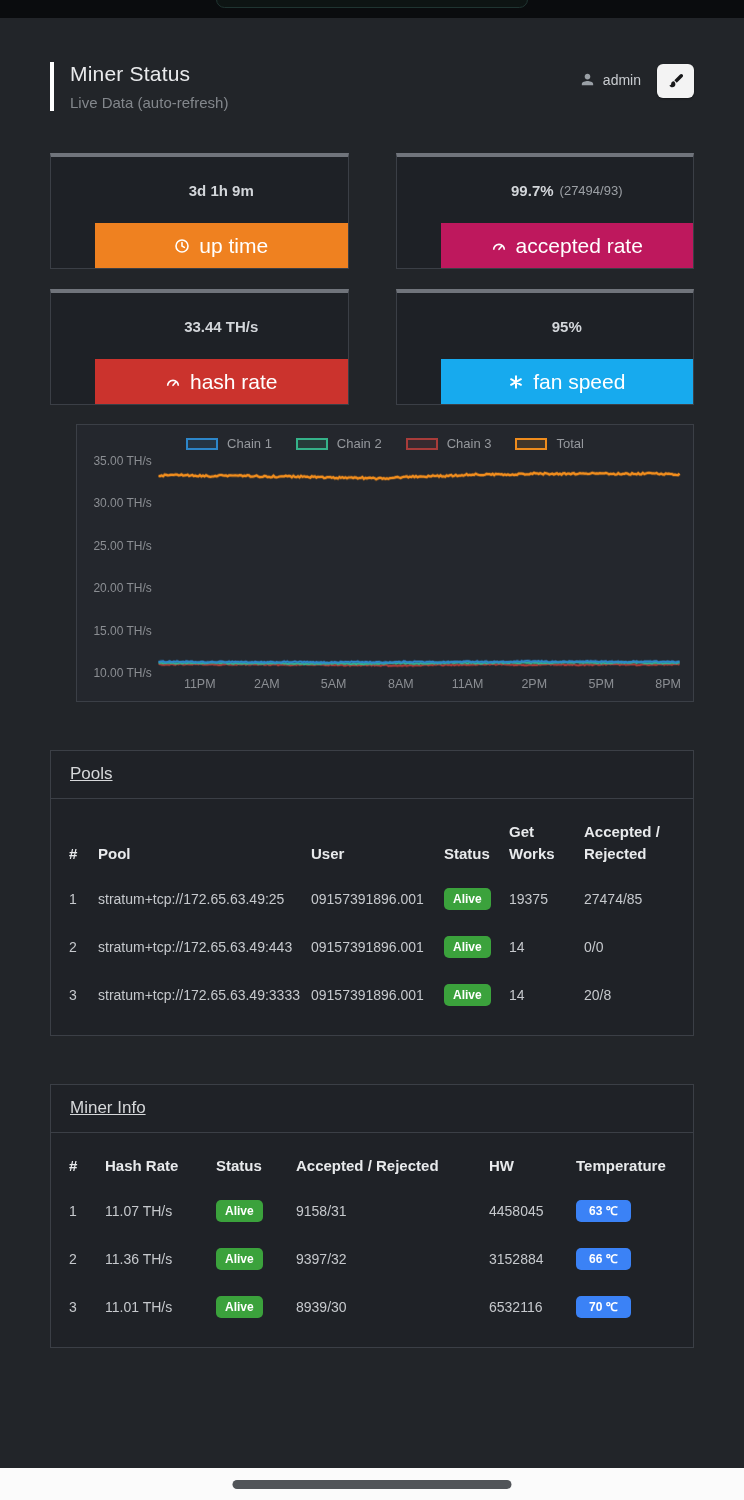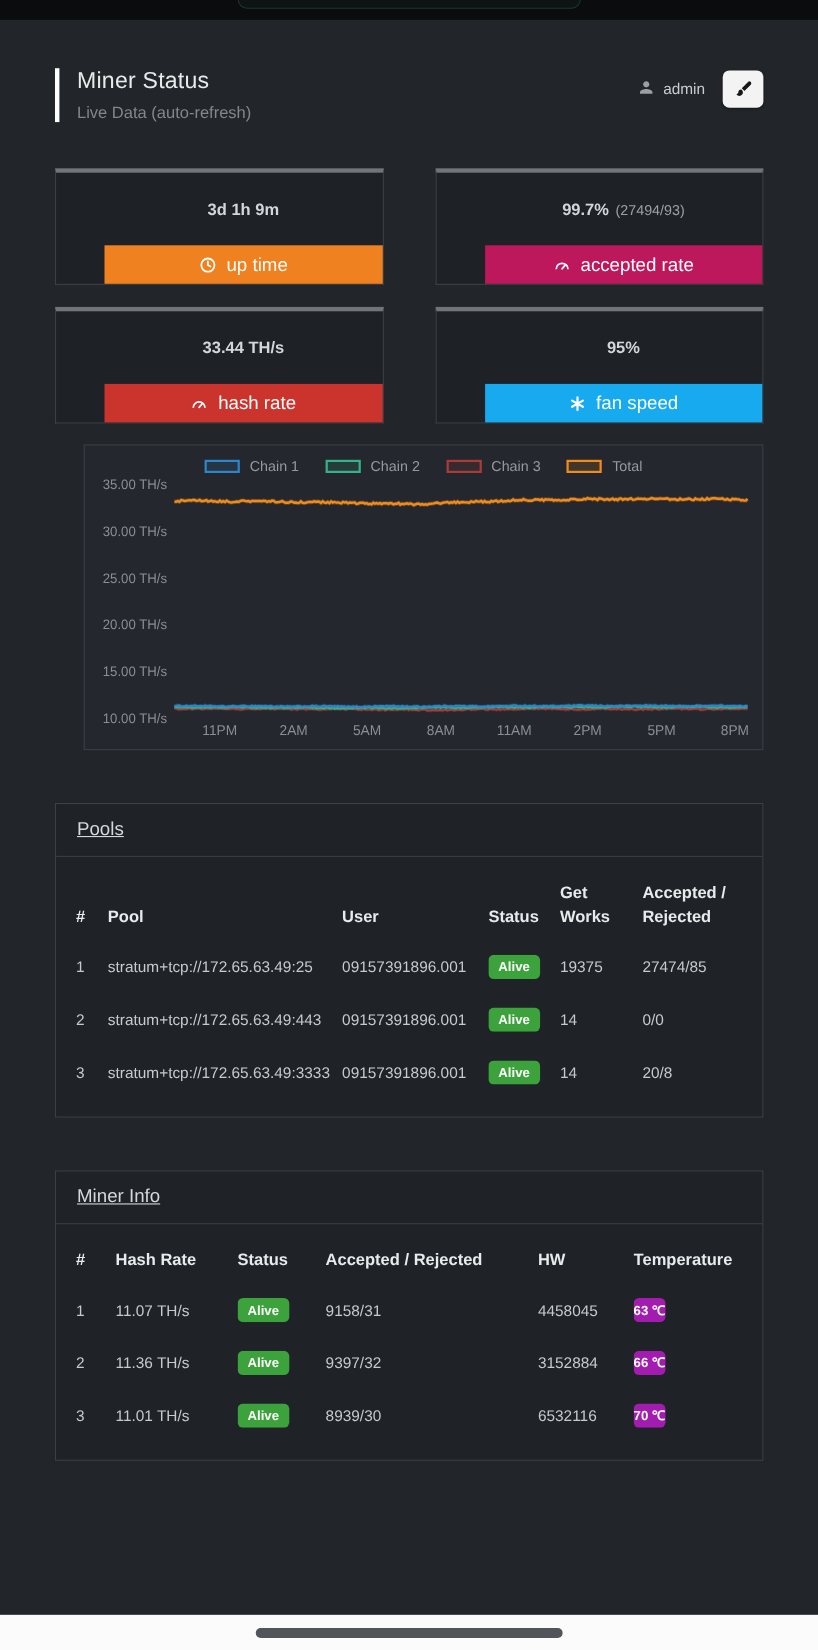--- a/index.html
+++ b/index.html
@@ -22,21 +22,21 @@
   .header-right { display:flex; align-items:flex-start; gap:16px; margin-top:2px; }
   .user-chip { display:flex; align-items:center; gap:7px; color:#c9ccd0; font-size:14px; margin-top:7px; cursor:pointer; }
   .user-chip svg { width:17px; height:17px; fill:#9aa0a6; }
   .theme-btn { width:37px; height:34px; background:#f3f3f3; border:none; border-radius:6px; display:flex; align-items:center; justify-content:center; cursor:pointer; box-shadow:0 1px 2px rgba(0,0,0,.4); }
   .theme-btn svg { width:18px; height:18px; fill:#17181a; }
   
   .stats-grid { margin-top:42px; display:grid; grid-template-columns:1fr 1fr; column-gap:47px; row-gap:20px; }
   .stat-card { border:1px solid #3b3f46; border-top:4px solid #70747b; background:#1e2126;padding-left:44px; }
   .stat-value { height:66px; display:flex; align-items:center; justify-content:center; gap:6px; color:#d3d6da; font-size:15px; font-weight:700; }
   .stat-value .detail { color:#9ca0a5; font-weight:400; font-size:13px; }
-  .stat-footer { height:35px; display:flex; align-items:center; justify-content:center; gap:9px; color:#ffffff; font-size:17px; font-weight:400; }
+  .stat-footer { height:45px; display:flex; align-items:center; justify-content:center; gap:9px; color:#ffffff; font-size:21px; font-weight:400; }
   .stat-footer svg { width:16px; height:16px; stroke:#ffffff; }
   .f-orange { background:#ef8120; }
   .f-green  { background:#be185d; }
   .f-red    { background:#cb332d; }
   .f-blue   { background:#17aaee; }
   
   .chart-panel { position:relative; margin-top:19px; height:278px; border:1px solid #3b3f46; background:#24272d;margin-left:26px; }
   .chart-legend { position:absolute; top:11px; left:0; right:0; display:flex; justify-content:center; align-items:center; gap:24px; z-index:2; }
   .legend-item { display:flex; align-items:center; gap:9px; cursor:pointer; }
   .legend-swatch { width:32px; height:12px; border-style:solid; border-width:2px; }
@@ -47,21 +47,21 @@
   .panel { margin-top:48px; border:1px solid #3b3f46; background:#1f2227; }
   .panel-title { padding:13px 19px 14px; font-size:17px; color:#d6d8da; border-bottom:1px solid #3b3f46;text-decoration:underline; }
   .table { padding:6px 18px 16px; }
   .trow { display:grid; align-items:center; padding:13px 0; font-size:14px; color:#c6c9cd; }
   .thead { padding:16px 0 10px; font-size:15px; font-weight:700; color:#e8eaec; align-items:end; line-height:1.45; }
   .pools-grid { grid-template-columns:29px 213px 133px 65px 75px 1fr; }
   .miner-grid { grid-template-columns:36px 111px 80px 193px 87px 1fr; }
   .tcell { padding-right:8px; overflow:hidden; }
   .badge { display:inline-block; padding:3px 9px; border-radius:5px; font-size:12px; font-weight:700; color:#ffffff; line-height:1.35; }
   .badge-alive { background:#3ba23c; }
-  .badge-temp  { background:#a21caf; padding:3px 0; }
+  .badge-temp  { background:#3b82f6; padding:3px 13px; }
   
   .bottom-bar { position:absolute; left:0; bottom:0; width:744px; height:32px; background:#fbfbfb; z-index:5; }
   .home-indicator { position:absolute; left:50%; top:12px; transform:translateX(-50%); width:279px; height:9px; border-radius:5px; background:#515458; }
 </style>
 </head>
 <body>
 
 <div class="statusbar">
   <div class="notch"></div>
 </div>

